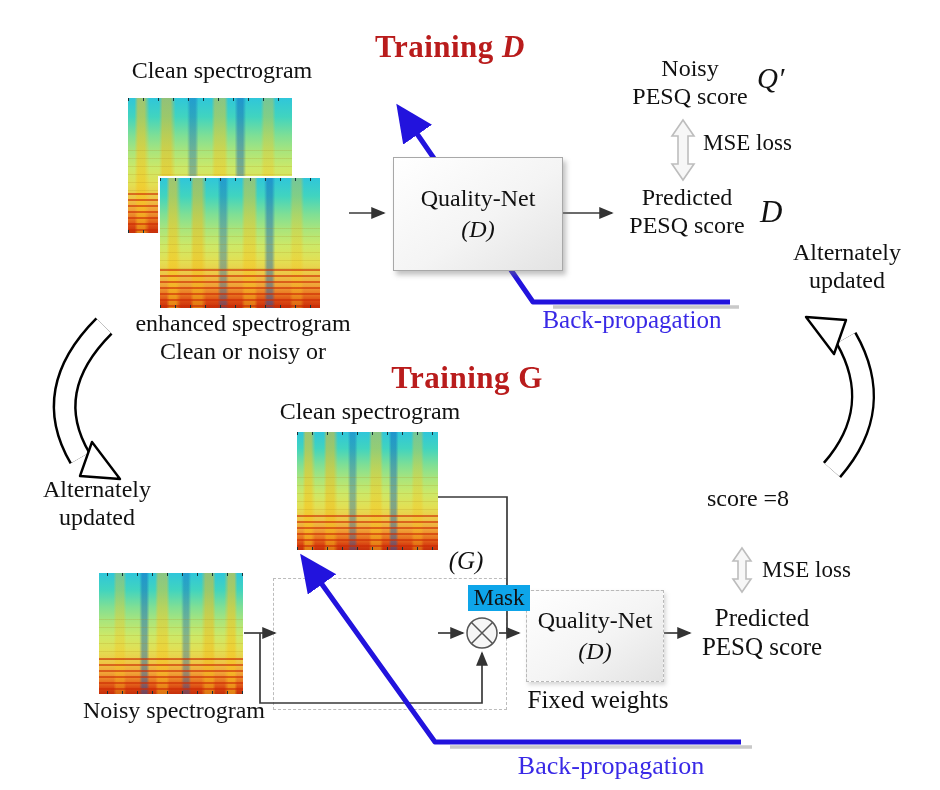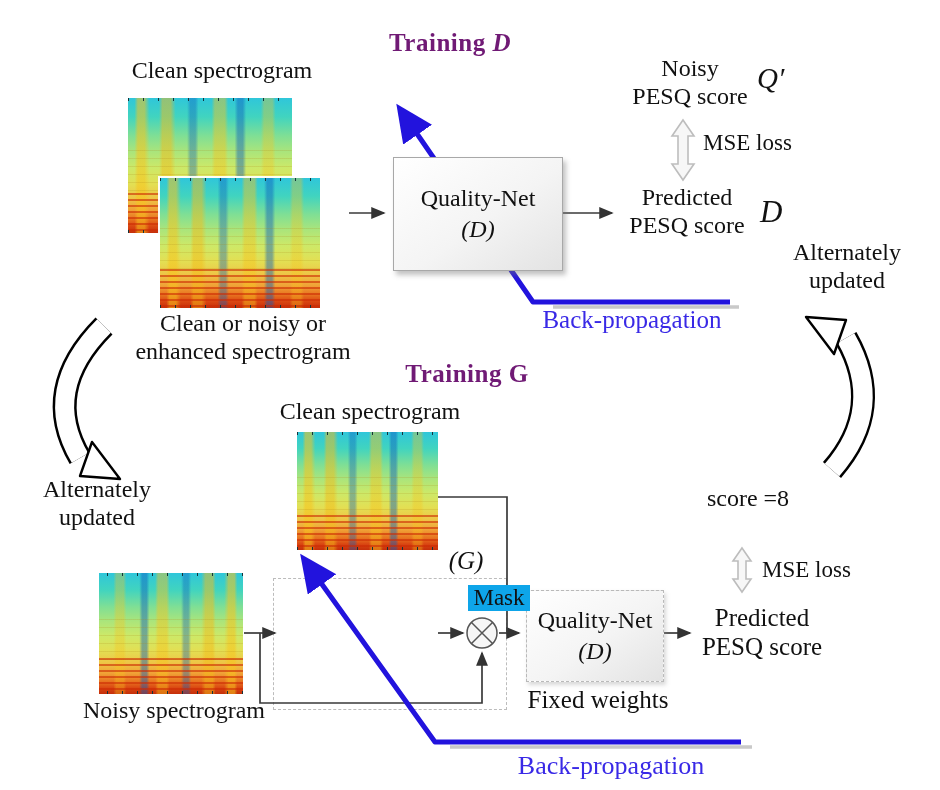--- a/index.html
+++ b/index.html
@@ -5,21 +5,21 @@
   html,body{margin:0;padding:0;background:#ffffff;}
   #canvas{
     position:relative;width:940px;height:790px;background:#ffffff;overflow:hidden;
     font-family:"Liberation Serif","DejaVu Serif",serif;color:#111;
   }
   .t{position:absolute;text-align:center;line-height:1.15;z-index:4;}
   .sz24{font-size:24px;}
   .sz23{font-size:23px;}
   .sz25{font-size:25px;}
   .sz26{font-size:26px;}
-  .gray-head{color:#701a75;font-weight:bold;font-size:25px;letter-spacing:.5px;}
+  .gray-head{color:#b91c1c;font-weight:bold;font-size:31px;letter-spacing:.5px;}
   .gray-head .lt-italic{font-style:italic;}
   .blue-text{color:#3929e6;}
   .sym{position:absolute;font-style:italic;z-index:4;}
   
   .node{
     position:absolute;z-index:3;display:flex;flex-direction:column;align-items:center;justify-content:center;
     background:linear-gradient(145deg,#ffffff 0%,#f4f4f4 55%,#e3e3e3 100%);
     border:1px solid #a8a8a8;box-shadow:3px 4px 5px rgba(120,120,120,.45);
     font-size:24px;line-height:1.3;text-align:center;
   }
@@ -56,22 +56,22 @@
     <span>Training</span>&nbsp;<span class="lt-italic">D</span>
   </div>
   <div class="t gray-head" style="left:347px;top:360px;width:240px;">
     <span>Training</span>&nbsp;<span>G</span>
   </div>
 
   <div class="t sz24" style="left:92px;top:57px;width:260px;">Clean spectrogram</div>
   <div class="spec" style="left:128px;top:98px;width:164px;height:135px;"></div>
   <div class="spec front" style="left:160px;top:178px;width:160px;height:130px;"></div>
   <div class="t sz24" style="left:105px;top:310px;width:276px;">
+    <div>enhanced spectrogram</div>
     <div>Clean or noisy or</div>
-    <div>enhanced spectrogram</div>
   </div>
 
   <div class="node" style="left:393px;top:157px;width:168px;height:112px;">
     <div>Quality-Net</div>
     <div class="paren">(D)</div>
   </div>
 
   <div class="t sz24" style="left:600px;top:55px;width:180px;">
     <div>Noisy</div>
     <div>PESQ score</div>

